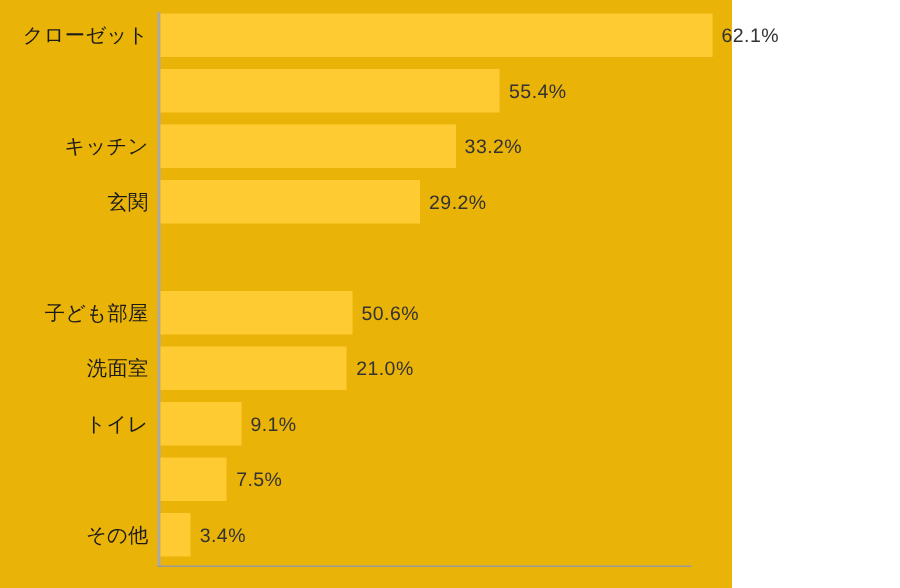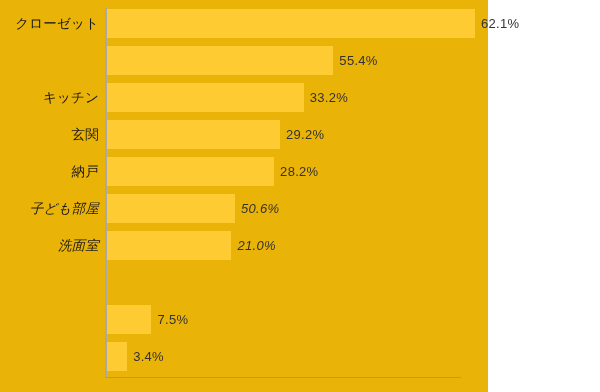--- a/index.html
+++ b/index.html
@@ -113,48 +113,49 @@
           <div class="val-label" style="color: rgb(51, 51, 51); text-align: right;">33.2%</div>
         </div>
       </div>
       <div class="row" style="top: 116px;">
         <div class="cat-label">玄関</div>
         <div class="bar-wrap">
           <div class="bar" style="width: 173.037px; background: rgb(255, 203, 50);"></div>
           <div class="val-label" style="color: rgb(51, 51, 51);">29.2%</div>
         </div>
       </div>
-      <div class="row" style="top: 153px;">
-        <div class="cat-label">納戸</div>
-        <div class="bar-wrap">
-          <div class="bar" style="width: 167.111px; background: rgb(255, 203, 50);"></div>
-          <div class="val-label" style="color: rgb(51, 51, 51);">28.2%</div>
-        </div>
-      </div>
-      <div class="row" style="top: 190px; font-style: italic;">
+      <div class="row" style="top: 190px;">
         <div class="cat-label">子ども部屋</div>
         <div class="bar-wrap">
           <div class="bar" style="width: 128px; background: rgb(255, 203, 50);"></div>
           <div class="val-label" style="color: rgb(51, 51, 51);">50.6%</div>
         </div>
       </div>
-      <div class="row" style="top: 227px; font-style: italic;">
+      <div class="row" style="top: 227px;">
         <div class="cat-label">洗面室</div>
         <div class="bar-wrap">
           <div class="bar" style="width: 124.444px; background: rgb(255, 203, 50);"></div>
           <div class="val-label" style="color: rgb(51, 51, 51);">21.0%</div>
+        </div>
+      </div>
+      <div class="row" style="top: 264px;">
+        <div class="cat-label">トイレ</div>
+        <div class="bar-wrap">
+          <div class="bar" style="width: 53.9259px; background: rgb(255, 203, 50);"></div>
+          <div class="val-label" style="color: rgb(51, 51, 51);">9.1%</div>
         </div>
       </div>
       <div class="row" style="top: 301px;">
         <div class="bar-wrap">
           <div class="bar" style="width: 44.4444px; background: rgb(255, 203, 50);"></div>
           <div class="val-label" style="color: rgb(51, 51, 51);">7.5%</div>
         </div>
       </div>
       <div class="row" style="top: 338px;">
+        <div class="cat-label">その他</div>
         <div class="bar-wrap">
           <div class="bar" style="width: 20.1481px; background: rgb(255, 203, 50);"></div>
           <div class="val-label" style="color: rgb(51, 51, 51);">3.4%</div>
         </div>
       </div>
     </div>
 
 </div>
 
 </body></html>

